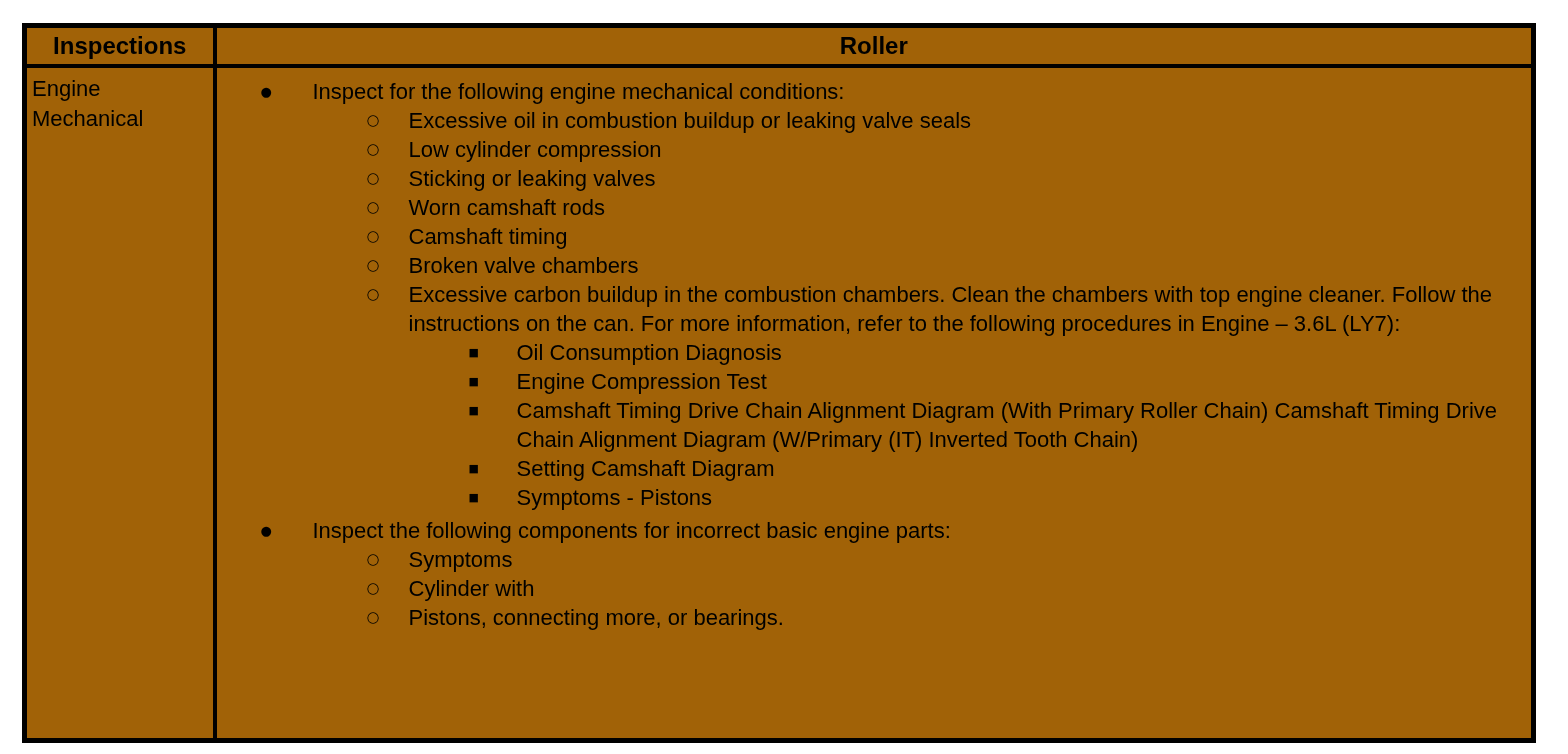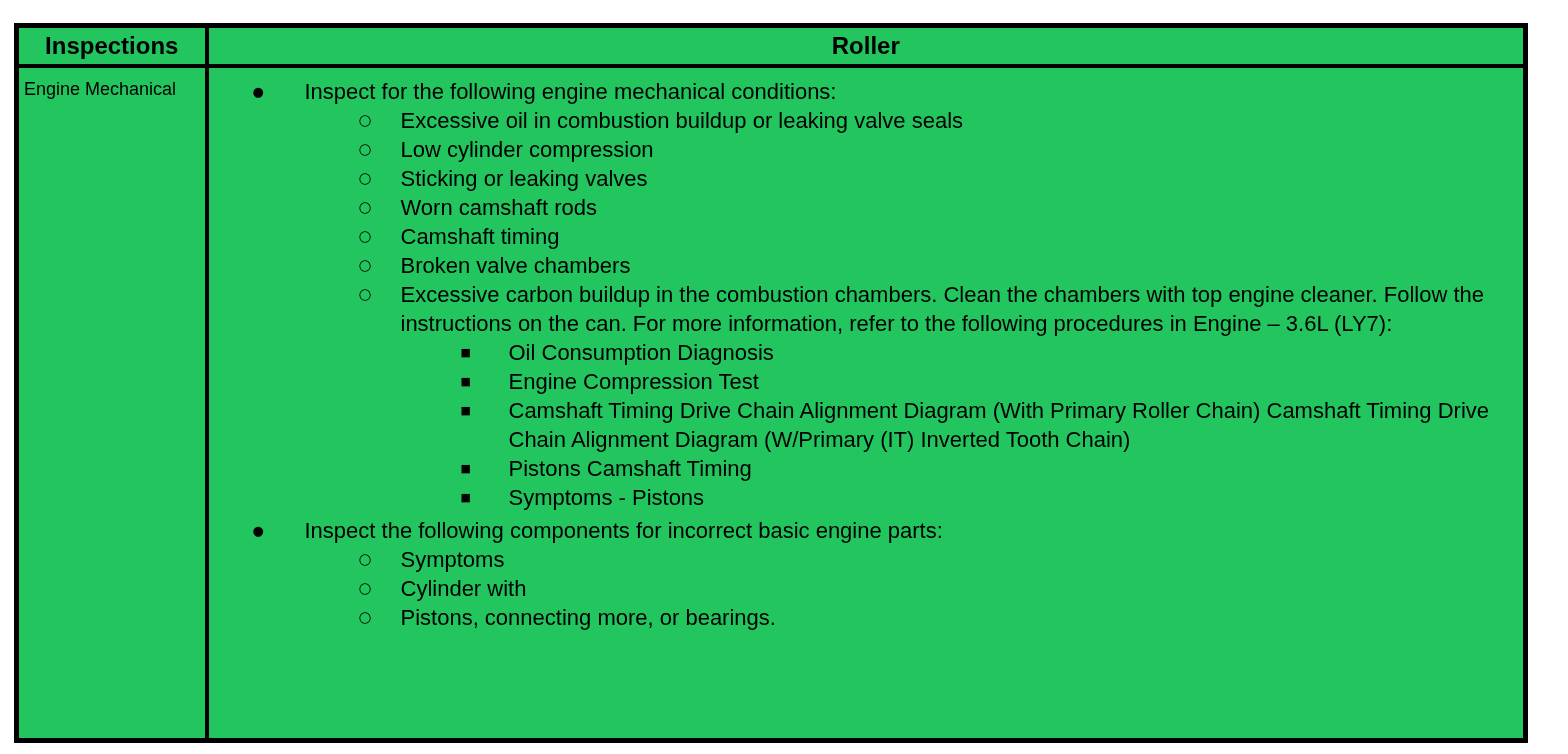--- a/index.html
+++ b/index.html
@@ -10,40 +10,40 @@
     color: #000000;
   }
   .page {
     position: relative;
     width: 1568px; height: 754px;
     background: #ffffff;
     overflow: hidden;
   }
   table.spec-table {
     position: absolute;
-    left: 14px; top: 23px;
+    left: 22px; top: 23px;
     width: 1514px; height: 720px;
     border-collapse: collapse;
     table-layout: fixed;
-    background: #22c55e;
+    background: #a16207;
   }
   table.spec-table { border: 5px solid #000; }
   table.spec-table th, table.spec-table td { border: 4px solid #000; }
   th.col-header {
     height: 40px;
     font-size: 24px;
     font-weight: bold;
     text-align: center;
     vertical-align: middle;
     padding: 2px 4px;
   }
   td { vertical-align: top; }
   td.cell-inspection {
     padding: 6px 6px 0 5px;
-    font-size: 18px;
+    font-size: 22px;
     line-height: 30px;
   }
   td.cell-action {
     padding: 9px 16px 0 0;
     font-size: 22px;
     line-height: 29px;
   }
   
   .li { position: relative; }
   .li .mk {
@@ -84,21 +84,21 @@
               <div class="li lvl1"><span class="mk">○</span><span>Excessive oil in combustion buildup or leaking valve seals</span></div>
               <div class="li lvl1"><span class="mk">○</span><span>Low cylinder compression</span></div>
               <div class="li lvl1"><span class="mk">○</span><span>Sticking or leaking valves</span></div>
               <div class="li lvl1"><span class="mk">○</span><span>Worn camshaft rods</span></div>
               <div class="li lvl1"><span class="mk">○</span><span>Camshaft timing</span></div>
               <div class="li lvl1"><span class="mk">○</span><span>Broken valve chambers</span></div>
               <div class="li lvl1"><span class="mk">○</span><span>Excessive carbon buildup in the combustion chambers. Clean the chambers with top engine cleaner. Follow the instructions on the can. For more information, refer to the following procedures in Engine – 3.6L (LY7):</span></div>
               <div class="li lvl2"><span class="mk">■</span><span>Oil Consumption Diagnosis</span></div>
               <div class="li lvl2"><span class="mk">■</span><span>Engine Compression Test</span></div>
               <div class="li lvl2"><span class="mk">■</span><span>Camshaft Timing Drive Chain Alignment Diagram (With Primary Roller Chain) Camshaft Timing Drive Chain Alignment Diagram (W/Primary (IT) Inverted Tooth Chain)</span></div>
-              <div class="li lvl2"><span class="mk">■</span><span>Pistons Camshaft Timing</span></div>
+              <div class="li lvl2"><span class="mk">■</span><span>Setting Camshaft Diagram</span></div>
               <div class="li lvl2"><span class="mk">■</span><span>Symptoms - Pistons</span></div>
               <div class="li lvl0"><span class="mk">●</span><span>Inspect the following components for incorrect basic engine parts:</span></div>
               <div class="li lvl1"><span class="mk">○</span><span>Symptoms</span></div>
               <div class="li lvl1"><span class="mk">○</span><span>Cylinder with</span></div>
               <div class="li lvl1"><span class="mk">○</span><span>Pistons, connecting more, or bearings.</span></div>
             </div>
         </td>
       </tr>
     </tbody>
   </table>

